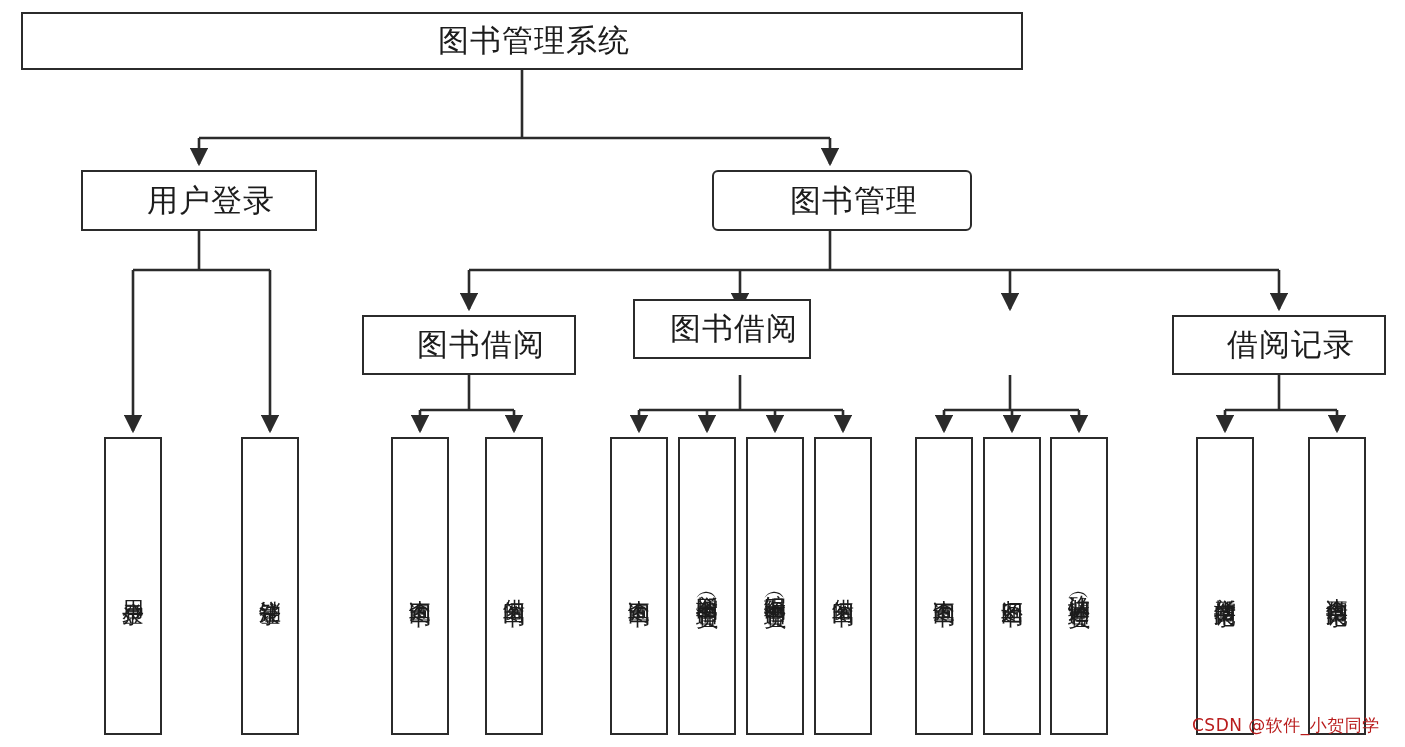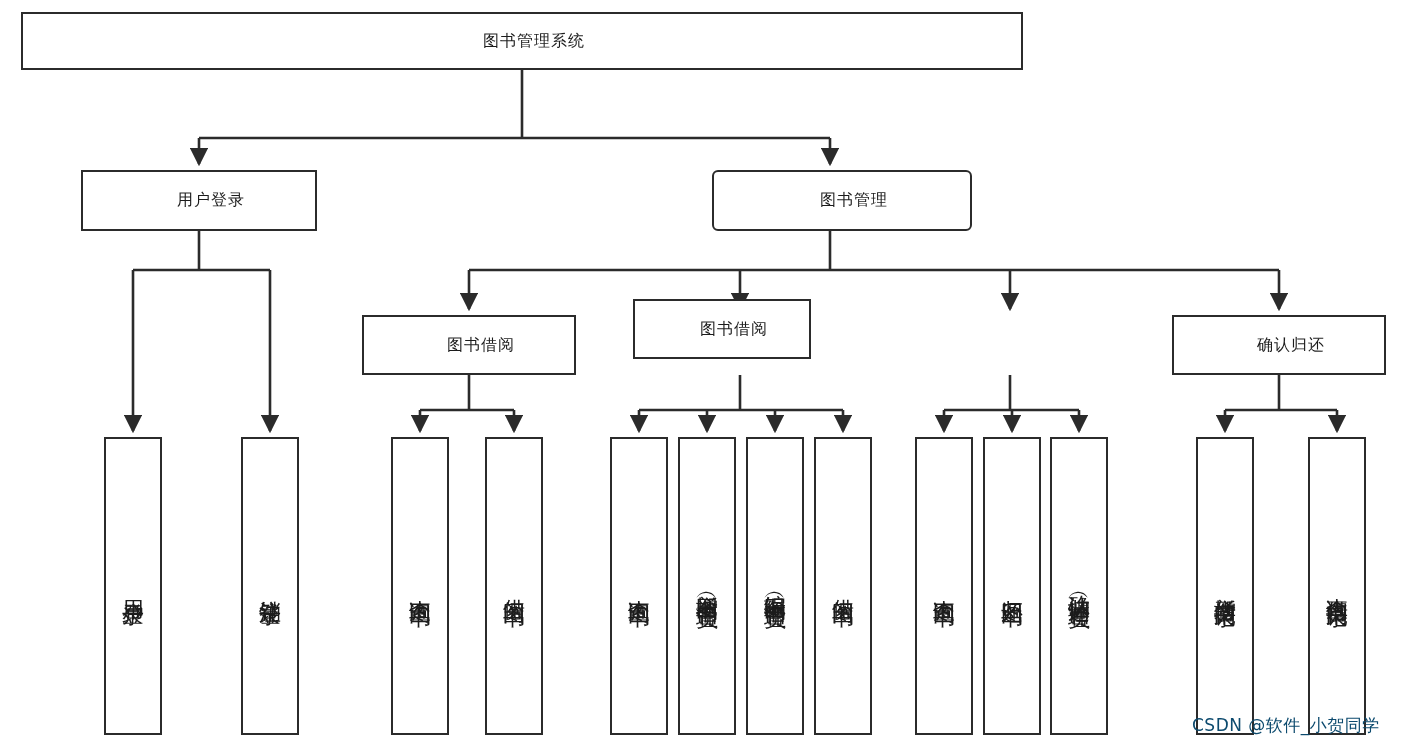--- a/index.html
+++ b/index.html
@@ -28,21 +28,21 @@
     position: absolute;
     box-sizing: border-box;
     background: #ffffff;
     border: 2.5px solid #2b2b2b;
     display: flex;
     align-items: center;
     justify-content: center;
     color: #1c1c1c;
   }
   .node.h-node {
-    font-size: 16px;
+    font-size: 31px;
     letter-spacing: 1px;
     padding-left: 24px;
   }
   .node.v-node {
     font-size: 22px;
     letter-spacing: 1px;
   }
   .v-label {
     writing-mode: vertical-rl;
     text-orientation: upright;
@@ -54,21 +54,21 @@
   }
   .h-label {
     white-space: nowrap;
     display: block;
   }
   .watermark {
     position: absolute;
     left: 1192px;
     top: 714px;
     font-size: 17px;
-    color: #0c4a6e;
+    color: #b91c1c;
     white-space: nowrap;
     letter-spacing: 0.5px;
     pointer-events: none;
   }
 </style>
 </head>
 <body>
 
 <div id="diagram-root">
 
@@ -134,21 +134,21 @@
     <span class="h-label">图书管理</span>
   </div>
 
   <div class="node h-node" style="left:362px; top:315px; width:214px; height:60px;">
     <span class="h-label">图书借阅</span>
   </div>
   <div class="node h-node" style="left:633px; top:299px; width:178px; height:60px;">
     <span class="h-label">图书借阅</span>
   </div>
   <div class="node h-node" style="left:1172px; top:315px; width:214px; height:60px;">
-    <span class="h-label">确认归还</span>
+    <span class="h-label">借阅记录</span>
   </div>
 
   <div class="node v-node" style="left:104px; top:437px; width:58px; height:298px;">
     <span class="v-label">用户登录</span>
   </div>
   <div class="node v-node" style="left:241px; top:437px; width:58px; height:298px;">
     <span class="v-label">注销登录</span>
   </div>
 
   <div class="node v-node" style="left:391px; top:437px; width:58px; height:298px;">

